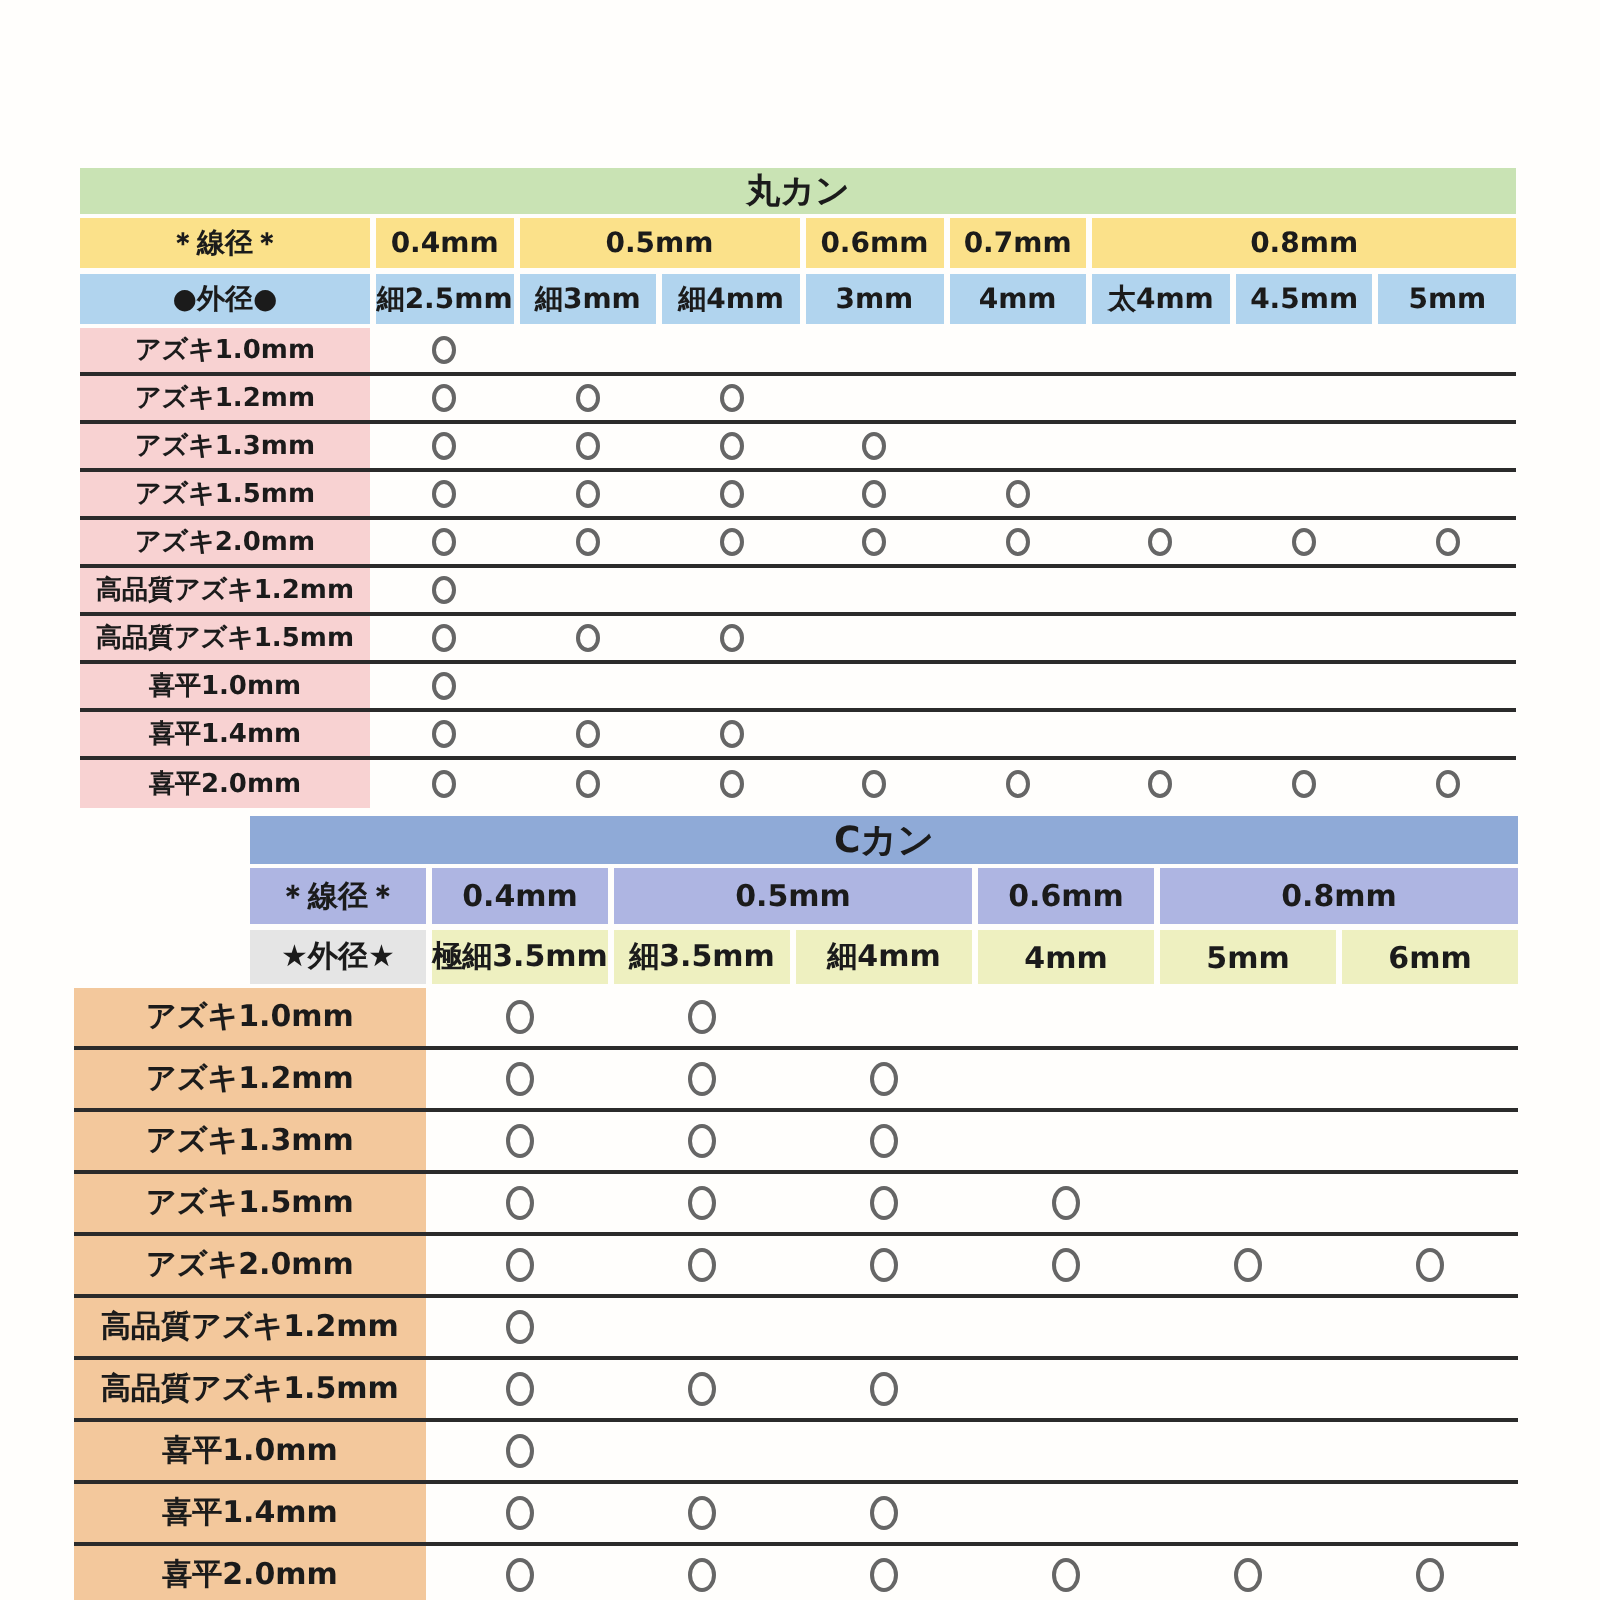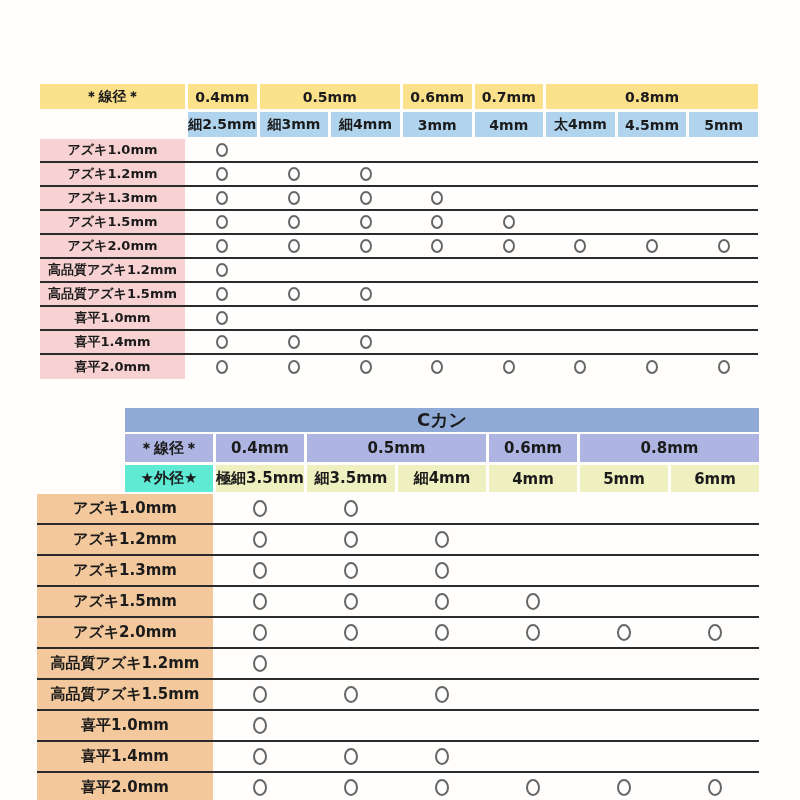--- a/index.html
+++ b/index.html
@@ -80,29 +80,33 @@
     background: transparent;
   }
   #table-maru .mark { width: 12px; height: 14px; }
   #table-c    .mark { width: 14px; height: 17px; }
 </style>
 </head>
 <body>
 
 <div class="page" style="background: rgb(255, 254, 252);">
   <div id="table-maru" class="chain-table">
+      <div class="t-row row-main">
+        <div class="cell main-cell" style="background: rgb(201, 227, 180); grid-column: 1 / -1;">丸カン</div>
+      </div>
       <div class="t-row row-wire">
         <div class="cell sub-cell" style="background: rgb(251, 225, 138); grid-column: 1;">＊線径＊</div>
         <div class="cell sub-cell" style="background: rgb(251, 225, 138); grid-column: 2 / span 1;">0.4mm</div>
         <div class="cell sub-cell" style="background: rgb(251, 225, 138); grid-column: 3 / span 2;">0.5mm</div>
         <div class="cell sub-cell" style="background: rgb(251, 225, 138); grid-column: 5 / span 1;">0.6mm</div>
         <div class="cell sub-cell" style="background: rgb(251, 225, 138); grid-column: 6 / span 1;">0.7mm</div>
         <div class="cell sub-cell" style="background: rgb(251, 225, 138); grid-column: 7 / span 3;">0.8mm</div>
       </div>
       <div class="t-row row-outer">
+        <div class="cell sub-cell" style="background: rgb(177, 212, 238); grid-column: 1;">●外径●</div>
         <div class="cell sub-cell" style="background: rgb(177, 212, 238); grid-column: 2;">細2.5mm</div>
         <div class="cell sub-cell" style="background: rgb(177, 212, 238); grid-column: 3;">細3mm</div>
         <div class="cell sub-cell" style="background: rgb(177, 212, 238); grid-column: 4;">細4mm</div>
         <div class="cell sub-cell" style="background: rgb(177, 212, 238); grid-column: 5;">3mm</div>
         <div class="cell sub-cell" style="background: rgb(177, 212, 238); grid-column: 6;">4mm</div>
         <div class="cell sub-cell" style="background: rgb(177, 212, 238); grid-column: 7;">太4mm</div>
         <div class="cell sub-cell" style="background: rgb(177, 212, 238); grid-column: 8;">4.5mm</div>
         <div class="cell sub-cell" style="background: rgb(177, 212, 238); grid-column: 9;">5mm</div>
       </div>
       <div class="t-row data-row" style="border-bottom-color: rgb(43, 43, 43);">
@@ -295,21 +299,21 @@
         <div class="cell main-cell" style="background: rgb(143, 170, 215); grid-column: 2 / -1;">Cカン</div>
       </div>
       <div class="t-row row-wire">
         <div class="cell sub-cell" style="background: rgb(174, 181, 226); grid-column: 2;">＊線径＊</div>
         <div class="cell sub-cell" style="background: rgb(174, 181, 226); grid-column: 3 / span 1;">0.4mm</div>
         <div class="cell sub-cell" style="background: rgb(174, 181, 226); grid-column: 4 / span 2;">0.5mm</div>
         <div class="cell sub-cell" style="background: rgb(174, 181, 226); grid-column: 6 / span 1;">0.6mm</div>
         <div class="cell sub-cell" style="background: rgb(174, 181, 226); grid-column: 7 / span 2;">0.8mm</div>
       </div>
       <div class="t-row row-outer">
-        <div class="cell sub-cell" style="background: #5eead4; grid-column: 2;">★外径★</div>
+        <div class="cell sub-cell" style="background: #e5e5e5; grid-column: 2;">★外径★</div>
         <div class="cell sub-cell" style="background: rgb(238, 240, 192); grid-column: 3;">極細3.5mm</div>
         <div class="cell sub-cell" style="background: rgb(238, 240, 192); grid-column: 4;">細3.5mm</div>
         <div class="cell sub-cell" style="background: rgb(238, 240, 192); grid-column: 5;">細4mm</div>
         <div class="cell sub-cell" style="background: rgb(238, 240, 192); grid-column: 6;">4mm</div>
         <div class="cell sub-cell" style="background: rgb(238, 240, 192); grid-column: 7;">5mm</div>
         <div class="cell sub-cell" style="background: rgb(238, 240, 192); grid-column: 8;">6mm</div>
       </div>
       <div class="t-row data-row" style="border-bottom-color: rgb(43, 43, 43);">
         <div class="cell label-cell" style="background: rgb(243, 200, 156); grid-column: 1 / 3;">アズキ1.0mm</div>
         <div class="cell mark-cell-box" style="grid-column: 3;">

